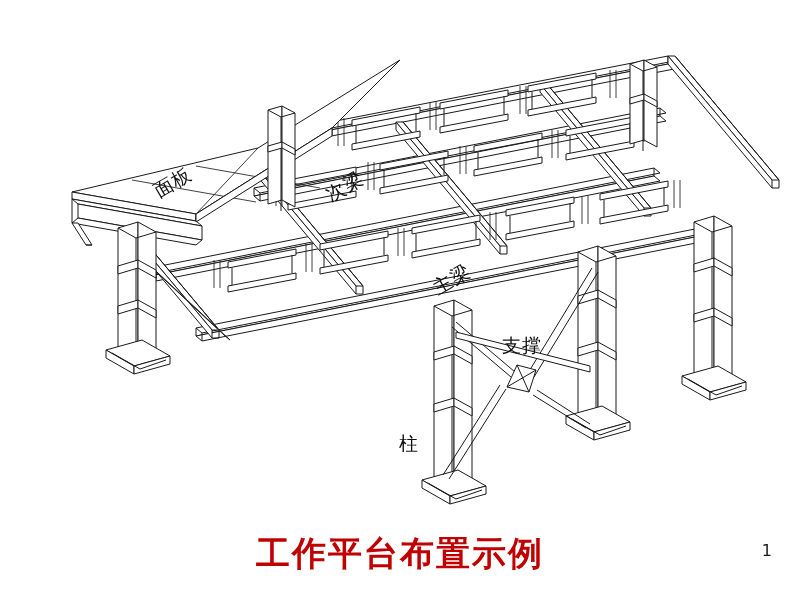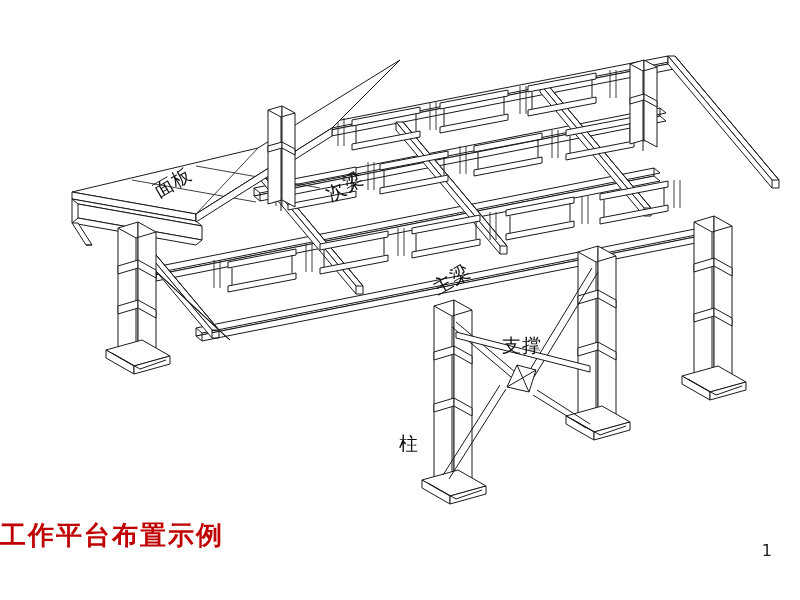--- a/index.html
+++ b/index.html
@@ -48,23 +48,24 @@
     font-family: "DejaVu Sans", sans-serif;
     font-size: 19px;
     fill: #101010;
     font-weight: 500;
     letter-spacing: 1px;
   }
   #slide-title {
     position: absolute;
     left: 0;
     right: 0;
-    top: 518px;
+    top: 531px;
+    text-align: center;
     font-family: "DejaVu Sans", sans-serif;
-    font-size: 26px;
+    font-size: 34px;
     font-weight: bold;
     color: #C00000;
     letter-spacing: 2px;
     white-space: nowrap;
   }
   #page-number {
     position: absolute;
     right: 28px;
     top: 541px;
     font-family: "DejaVu Sans", sans-serif;

